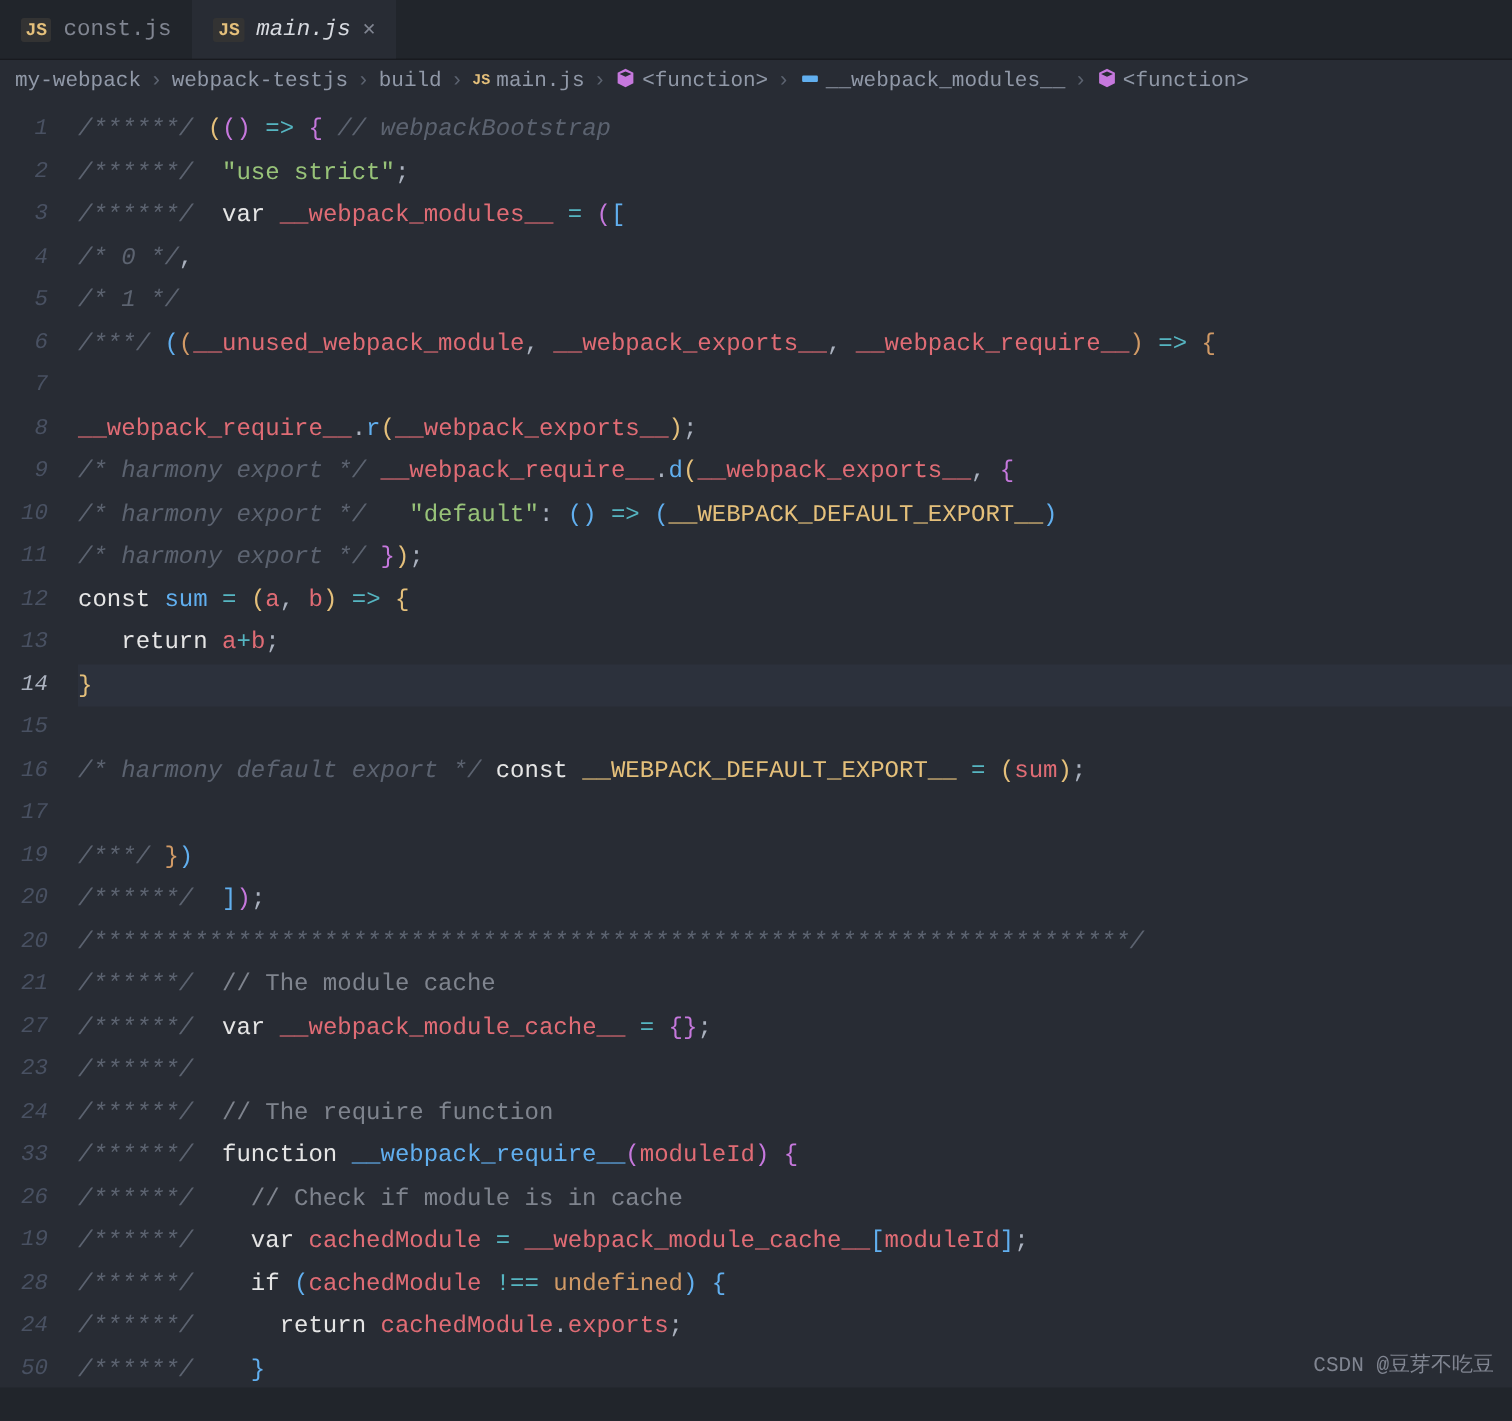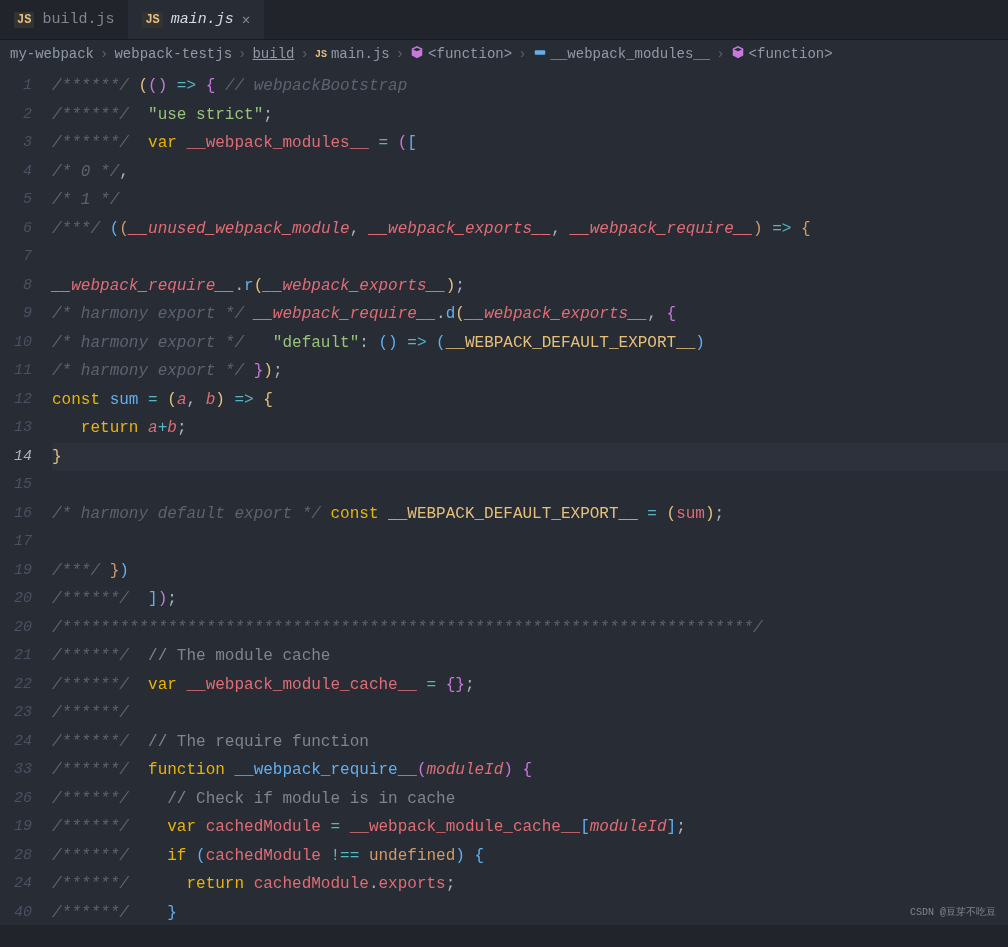--- a/index.html
+++ b/index.html
@@ -83,75 +83,75 @@
   font-size:16px;
   line-height:28.5px;
   white-space:pre;
   overflow:hidden;
 }
 .code .line { height:28.5px; }
 .code .line.current { background:#2c313c; }
 .c1 { color:#5c6370; font-style:italic; } 
 .c2 { color:#7f848e; } 
 .p  { color:#abb2bf; } 
-.kw { color:#eab308; } 
+.kw { color:#e5e5e5; } 
 .str{ color:#98c379; } 
 .fn { color:#61afef; } 
-.var{ color:#e06c75; font-style:italic; } 
+.var{ color:#e06c75; } 
 .varn{ color:#e06c75; } 
 .y  { color:#e5c07b; } 
 .gold{ color:#d19a66; } 
 .cy { color:#56b6c2; } 
 .pl { color:#c678dd; } 
 .bl { color:#61afef; } 
 .watermark {
   position:absolute;
   right:12px;
   bottom:28px;
   color:#808591;
-  font-size:10px;
+  font-size:14px;
   font-style:normal;
   text-align:center;
 }
 .statusbar {
   position:absolute;
   bottom:0;
   height:22px;
   width:100%;
   background:#21252b;
 }
 </style>
 </head>
 <body>
 
 <div class="tabs">
   <div id="tabs-mount" style="display: flex;">
       <div class="tab">
         <span class="js-icon">JS</span>
-        <span class="label">build.js</span>
+        <span class="label">const.js</span>
       </div>
       <div class="tab active">
         <span class="js-icon">JS</span>
         <span class="label">main.js</span>
         <span class="close">✕</span>
       </div>
     </div>
 </div>
 
 <div class="breadcrumb">
   <span id="breadcrumb-mount" style="display: flex; align-items: center;">
       <span style="display: flex; align-items: center;">
         <span>my-webpack</span>
       </span>
       <span class="sep">›</span>
       <span style="display: flex; align-items: center;">
         <span>webpack-testjs</span>
       </span>
       <span class="sep">›</span>
-      <span style="display: flex; align-items: center; text-decoration: underline;">
+      <span style="display: flex; align-items: center;">
         <span>build</span>
       </span>
       <span class="sep">›</span>
       <span style="display: flex; align-items: center;">
         <span class="js-icon-small">JS</span>
         <span>main.js</span>
       </span>
       <span class="sep">›</span>
       <span style="display: flex; align-items: center;">
         <span><svg width="14" height="14" viewBox="0 0 16 16">
@@ -192,27 +192,27 @@
       <div>12</div>
       <div>13</div>
       <div class="current">14</div>
       <div>15</div>
       <div>16</div>
       <div>17</div>
       <div>19</div>
       <div>20</div>
       <div>20</div>
       <div>21</div>
-      <div>22</div>
+      <div>27</div>
       <div>23</div>
       <div>24</div>
       <div>33</div>
       <div>26</div>
       <div>19</div>
       <div>28</div>
       <div>24</div>
-      <div>40</div>
+      <div>50</div>
     </div>
   <div class="code" id="code"><div class="line"><span class="c1">/******/ </span><span class="y">(</span><span class="pl">(</span><span class="pl">)</span><span class="cy"> =&gt; </span><span class="pl">{</span><span class="c1"> // webpackBootstrap</span></div><div class="line"><span class="c1">/******/  </span><span class="str">"use strict"</span><span class="p">;</span></div><div class="line"><span class="c1">/******/  </span><span class="kw">var</span><span class="p"> </span><span class="varn">__webpack_modules__</span><span class="cy"> = </span><span class="pl">(</span><span class="bl">[</span></div><div class="line"><span class="c1">/* 0 */</span><span class="p">,</span></div><div class="line"><span class="c1">/* 1 */</span></div><div class="line"><span class="c1">/***/ </span><span class="bl">(</span><span class="gold">(</span><span class="var">__unused_webpack_module</span><span class="p">, </span><span class="var">__webpack_exports__</span><span class="p">, </span><span class="var">__webpack_require__</span><span class="gold">)</span><span class="cy"> =&gt; </span><span class="gold">{</span></div><div class="line"></div><div class="line"><span class="var">__webpack_require__</span><span class="p">.</span><span class="fn">r</span><span class="y">(</span><span class="var">__webpack_exports__</span><span class="y">)</span><span class="p">;</span></div><div class="line"><span class="c1">/* harmony export */ </span><span class="var">__webpack_require__</span><span class="p">.</span><span class="fn">d</span><span class="y">(</span><span class="var">__webpack_exports__</span><span class="p">, </span><span class="pl">{</span></div><div class="line"><span class="c1">/* harmony export */   </span><span class="str">"default"</span><span class="p">: </span><span class="bl">(</span><span class="bl">)</span><span class="cy"> =&gt; </span><span class="bl">(</span><span class="y">__WEBPACK_DEFAULT_EXPORT__</span><span class="bl">)</span></div><div class="line"><span class="c1">/* harmony export */ </span><span class="pl">}</span><span class="y">)</span><span class="p">;</span></div><div class="line"><span class="kw">const</span><span class="p"> </span><span class="fn">sum</span><span class="cy"> = </span><span class="y">(</span><span class="var">a</span><span class="p">, </span><span class="var">b</span><span class="y">)</span><span class="cy"> =&gt; </span><span class="y">{</span></div><div class="line"><span class="p">   </span><span class="kw">return</span><span class="p"> </span><span class="var">a</span><span class="cy">+</span><span class="var">b</span><span class="p">;</span></div><div class="line current"><span class="y">}</span></div><div class="line"></div><div class="line"><span class="c1">/* harmony default export */ </span><span class="kw">const</span><span class="p"> </span><span class="y">__WEBPACK_DEFAULT_EXPORT__</span><span class="cy"> = </span><span class="y">(</span><span class="varn">sum</span><span class="y">)</span><span class="p">;</span></div><div class="line"></div><div class="line"><span class="c1">/***/ </span><span class="gold">}</span><span class="bl">)</span></div><div class="line"><span class="c1">/******/  </span><span class="bl">]</span><span class="pl">)</span><span class="p">;</span></div><div class="line"><span class="c1">/************************************************************************/</span></div><div class="line"><span class="c1">/******/  </span><span class="c2">// The module cache</span></div><div class="line"><span class="c1">/******/  </span><span class="kw">var</span><span class="p"> </span><span class="varn">__webpack_module_cache__</span><span class="cy"> = </span><span class="pl">{</span><span class="pl">}</span><span class="p">;</span></div><div class="line"><span class="c1">/******/</span></div><div class="line"><span class="c1">/******/  </span><span class="c2">// The require function</span></div><div class="line"><span class="c1">/******/  </span><span class="kw">function</span><span class="p"> </span><span class="fn">__webpack_require__</span><span class="pl">(</span><span class="var">moduleId</span><span class="pl">)</span><span class="p"> </span><span class="pl">{</span></div><div class="line"><span class="c1">/******/    </span><span class="c2">// Check if module is in cache</span></div><div class="line"><span class="c1">/******/    </span><span class="kw">var</span><span class="p"> </span><span class="varn">cachedModule</span><span class="cy"> = </span><span class="varn">__webpack_module_cache__</span><span class="bl">[</span><span class="var">moduleId</span><span class="bl">]</span><span class="p">;</span></div><div class="line"><span class="c1">/******/    </span><span class="kw">if</span><span class="p"> </span><span class="bl">(</span><span class="varn">cachedModule</span><span class="cy"> !== </span><span class="gold">undefined</span><span class="bl">)</span><span class="p"> </span><span class="bl">{</span></div><div class="line"><span class="c1">/******/      </span><span class="kw">return</span><span class="p"> </span><span class="varn">cachedModule</span><span class="p">.</span><span class="varn">exports</span><span class="p">;</span></div><div class="line"><span class="c1">/******/    </span><span class="bl">}</span></div></div>
 </div>
 
 <div class="watermark">CSDN @豆芽不吃豆</div>
 <div class="statusbar"></div>
 
 </body></html>

